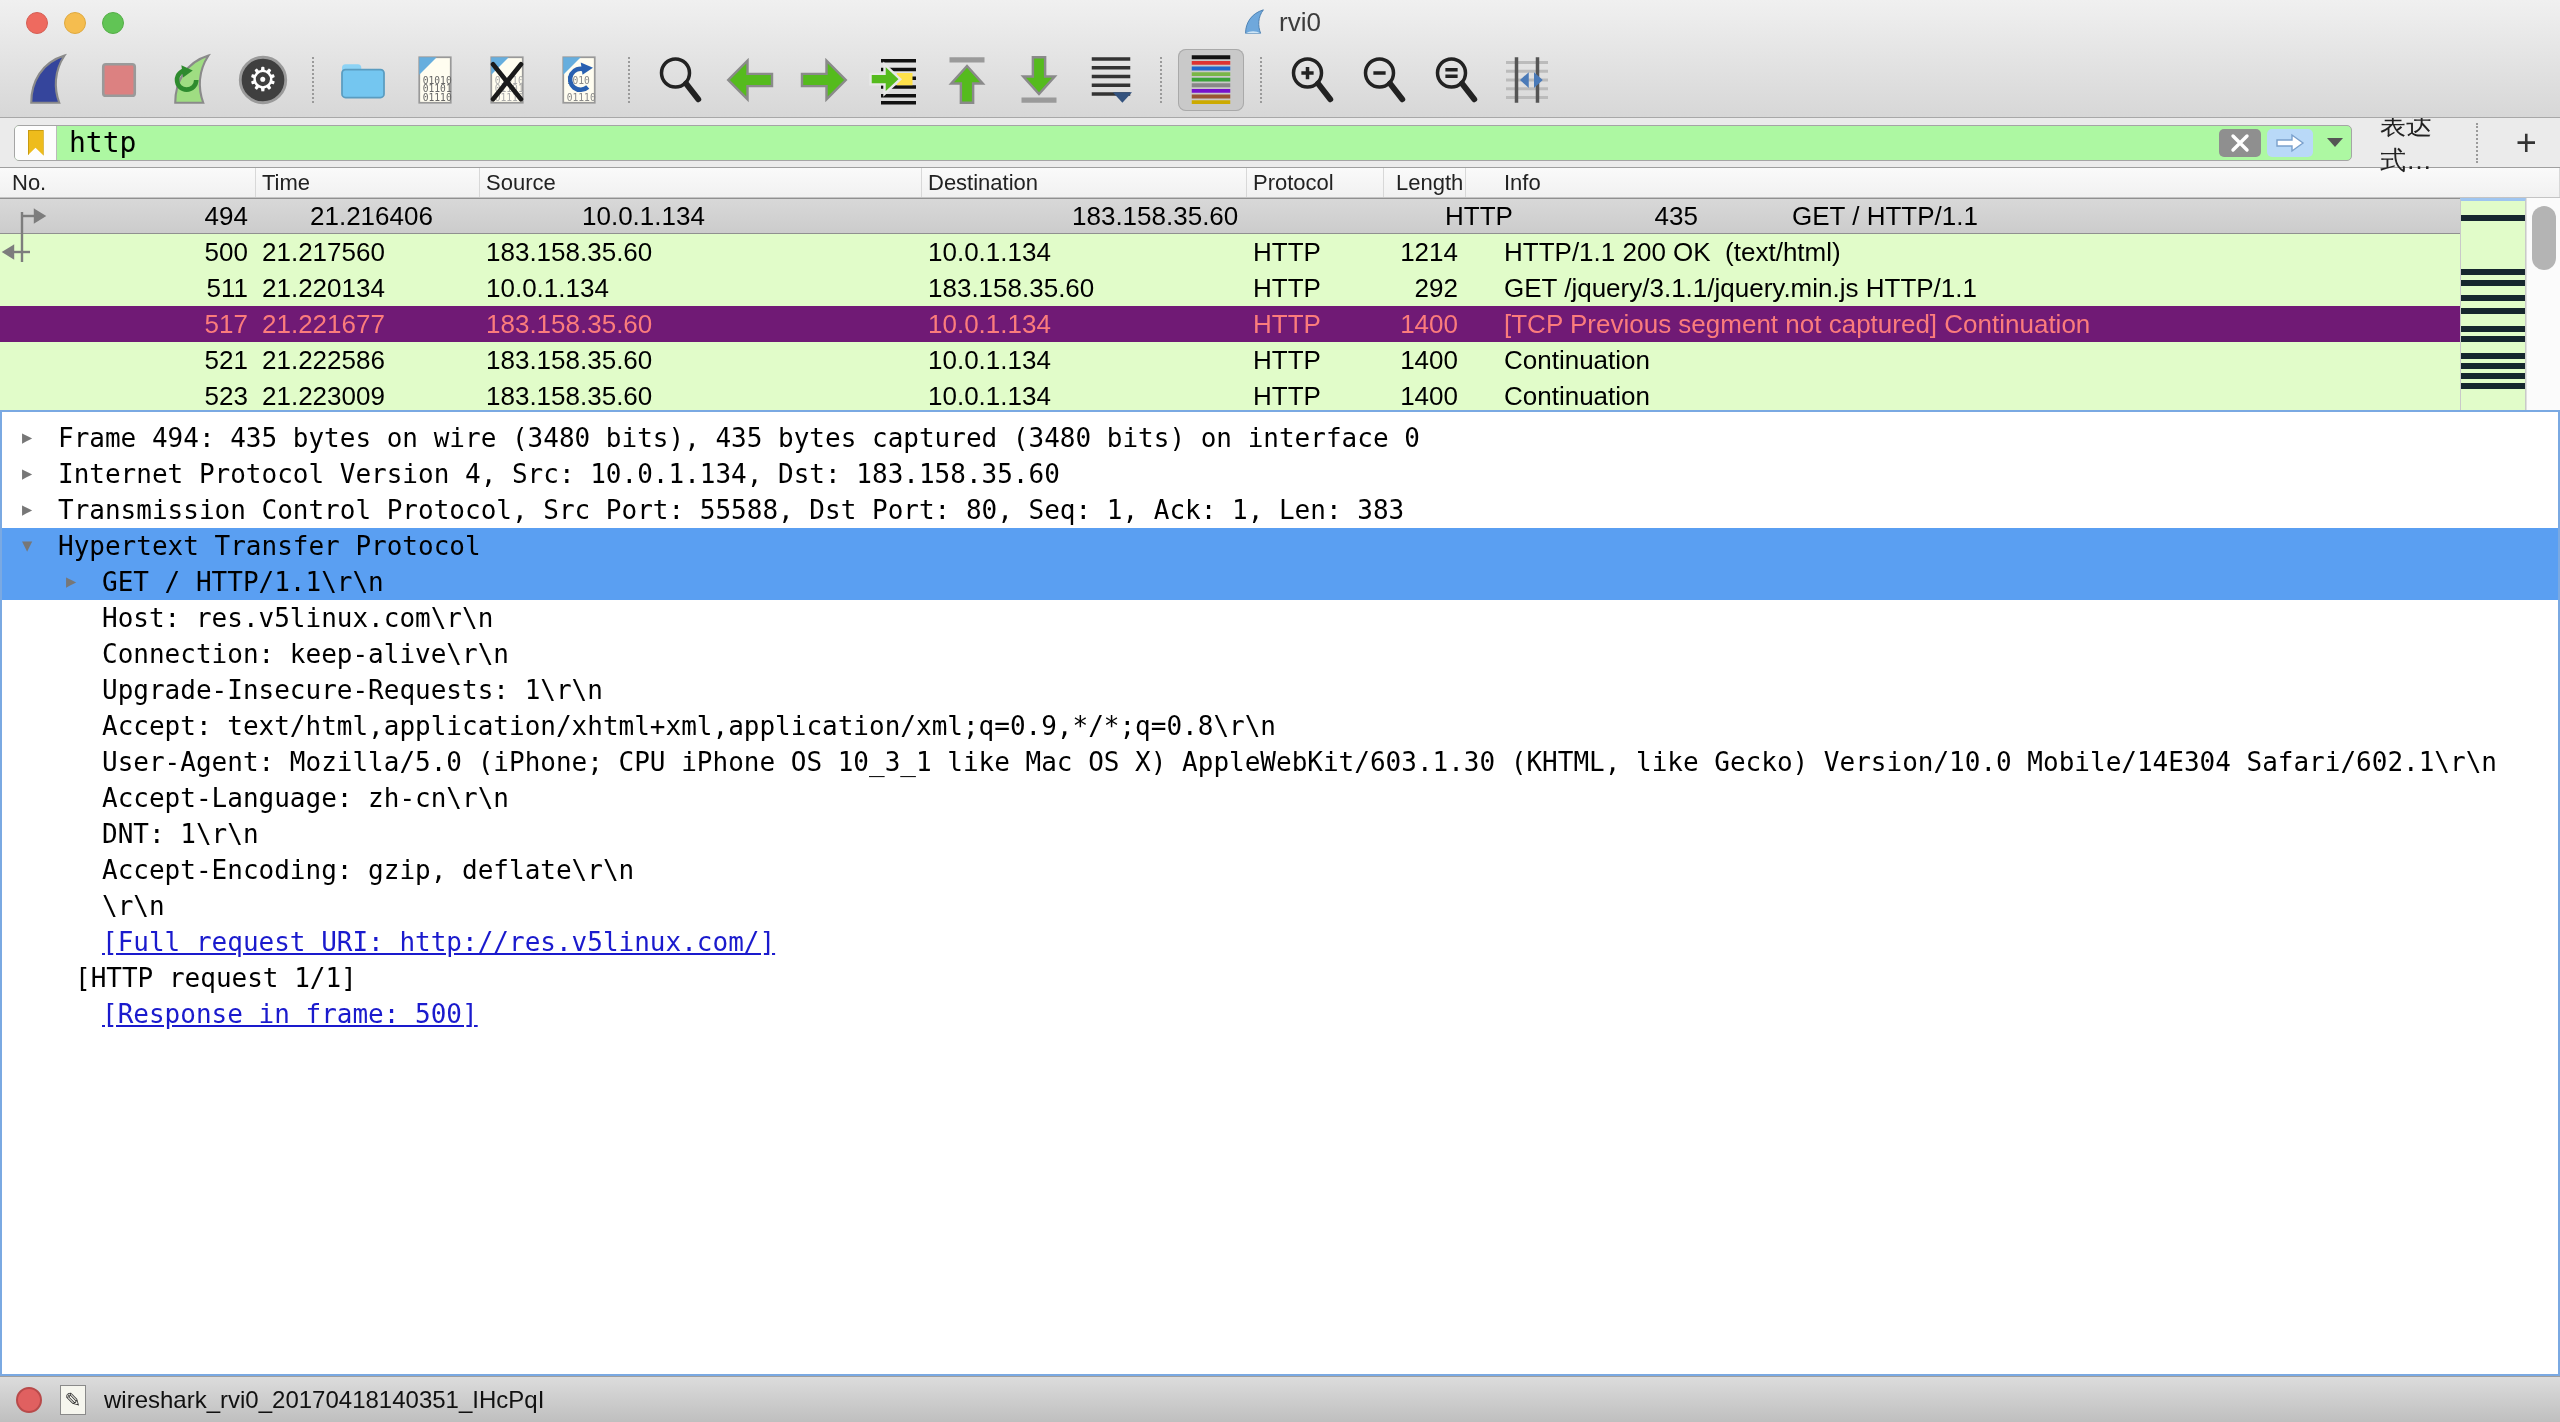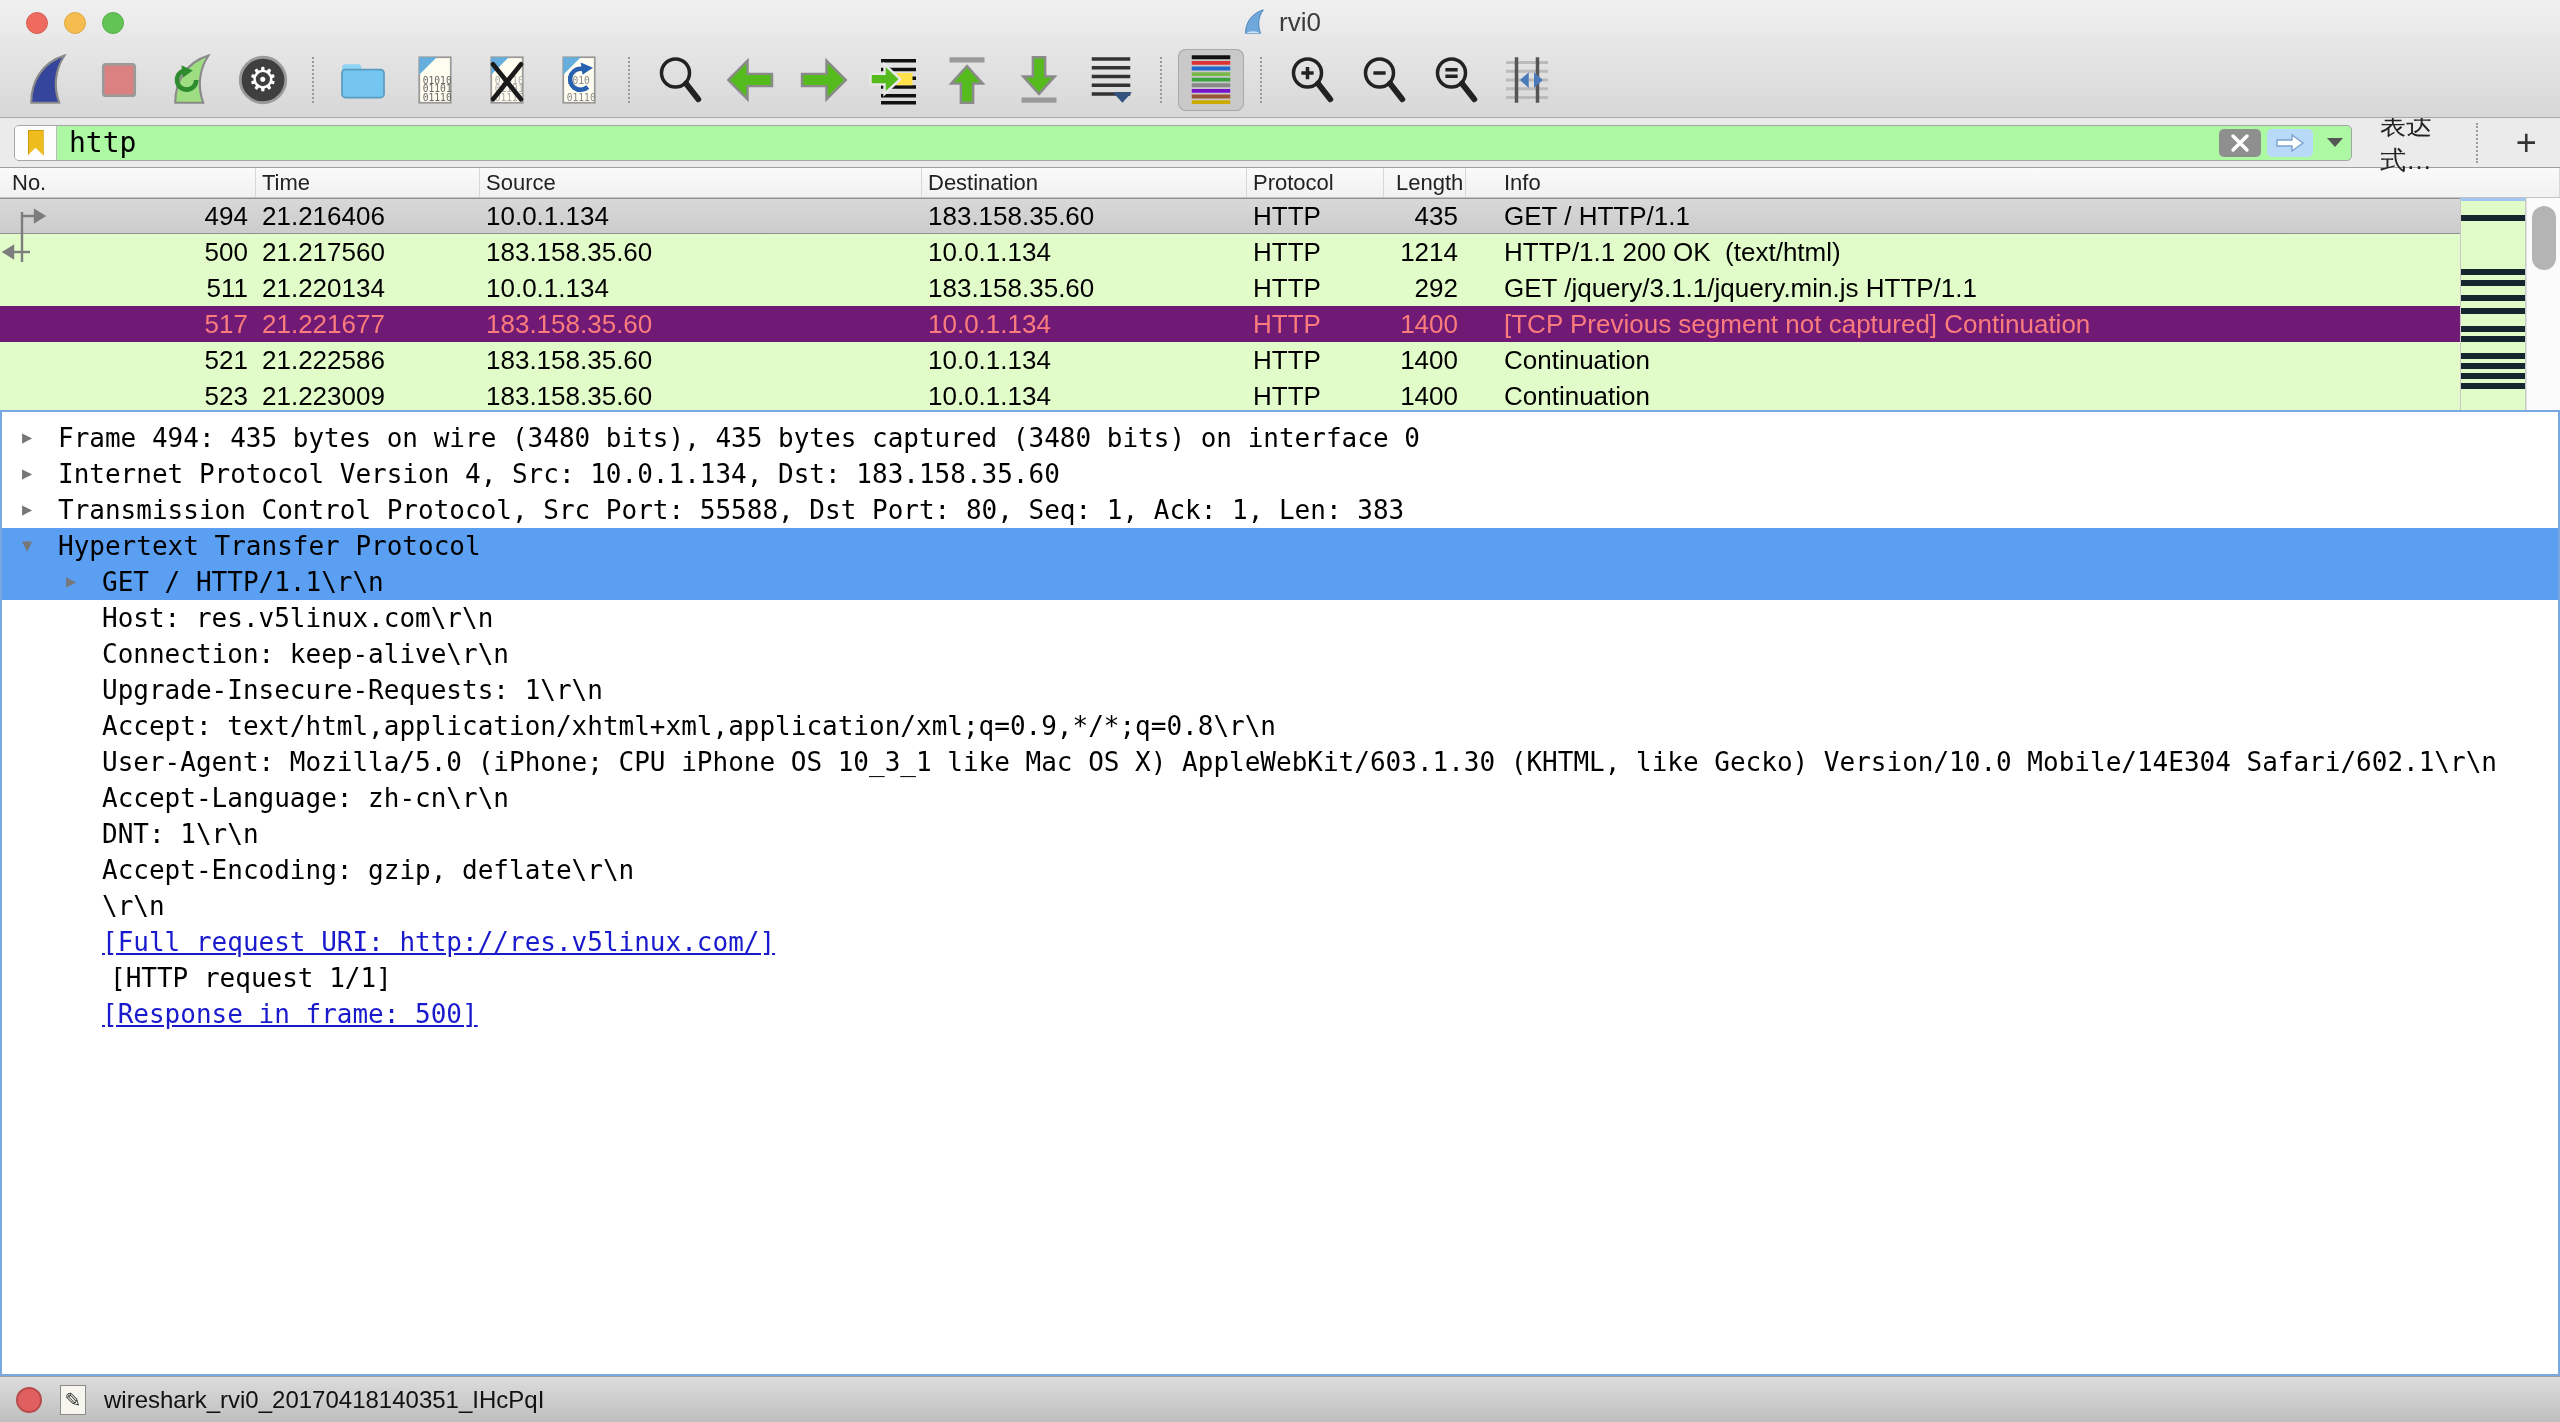--- a/index.html
+++ b/index.html
@@ -35,21 +35,21 @@
   .fexpr { font-size:26px; color:#222; margin-left:28px; }
   .fplus { font-size:36px; color:#333; margin-left:28px; width:60px; text-align:center; }
   .fsep { width:0; height:40px; border-left:2px dotted #9a9a9a; margin-left:28px; }
 
   
   .plist-header { height:30px; background:linear-gradient(#fafafa,#f1f1f1); border-bottom:1px solid #c4c4c4; display:flex; font-size:22px; color:#222; }
   .ph-cell { display:flex; align-items:center; padding-left:12px; border-right:1px solid #d8d8d8; white-space:pre; }
   .plist-body { height:212px; position:relative; overflow:hidden; background:#fff; }
   .prow { height:36px; display:flex; font-size:26px; white-space:pre; align-items:center; }
   .prow .pc { white-space:pre; overflow:hidden; }
-  .prow.state-selected { background:linear-gradient(#d8d8d8,#cccccc); border-top:1px solid #909090; border-bottom:1px solid #909090; color:#000; }
+  .prow.state-selected { background:linear-gradient(#d8d8d8,#cccccc); border-top:1px solid #909090; border-bottom:1px solid #909090; color:#000;gap:48px; }
   .prow.state-http { background:#e1fcc9; color:#000; }
   .prow.state-bad-tcp { background:#701a75; color:#fb7c7c; }
   .pc-no { width:256px; text-align:right; padding-right:8px; }
   .pc-time { width:224px; padding-left:6px; }
   .pc-source { width:442px; padding-left:6px; }
   .pc-destination { width:325px; padding-left:6px; }
   .pc-protocol { width:137px; padding-left:6px; }
   .pc-length { width:82px; text-align:right; padding-right:8px; }
   .pc-info { flex:1; padding-left:38px; }
   .rel-overlay { position:absolute; left:0; top:0; pointer-events:none; }
@@ -343,21 +343,21 @@
     <div class="drow"><span class="dtext" style="padding-left: 100px;">Host: res.v5linux.com\r\n</span></div>
     <div class="drow"><span class="dtext" style="padding-left: 100px;">Connection: keep-alive\r\n</span></div>
     <div class="drow"><span class="dtext" style="padding-left: 100px;">Upgrade-Insecure-Requests: 1\r\n</span></div>
     <div class="drow"><span class="dtext" style="padding-left: 100px;">Accept: text/html,application/xhtml+xml,application/xml;q=0.9,*/*;q=0.8\r\n</span></div>
     <div class="drow"><span class="dtext" style="padding-left: 100px;">User-Agent: Mozilla/5.0 (iPhone; CPU iPhone OS 10_3_1 like Mac OS X) AppleWebKit/603.1.30 (KHTML, like Gecko) Version/10.0 Mobile/14E304 Safari/602.1\r\n</span></div>
     <div class="drow"><span class="dtext" style="padding-left: 100px;">Accept-Language: zh-cn\r\n</span></div>
     <div class="drow"><span class="dtext" style="padding-left: 100px;">DNT: 1\r\n</span></div>
     <div class="drow"><span class="dtext" style="padding-left: 100px;">Accept-Encoding: gzip, deflate\r\n</span></div>
     <div class="drow"><span class="dtext" style="padding-left: 100px;">\r\n</span></div>
     <div class="drow"><span class="dtext link" style="padding-left: 100px;">[Full request URI: http://res.v5linux.com/]</span></div>
-    <div class="drow"><span class="dtext" style="padding-left: 108px;">[HTTP request 1/1]</span></div>
+    <div class="drow"><span class="dtext" style="padding-left: 73px;">[HTTP request 1/1]</span></div>
     <div class="drow"><span class="dtext link" style="padding-left: 100px;">[Response in frame: 500]</span></div>
   </div>
 
 <div class="statusbar">
   <div class="sb-left">
     <div class="sb-dot"></div>
     <div class="sb-note">✎</div>
     <span>wireshark_rvi0_20170418140351_IHcPqI</span>
   </div>
 </div>

